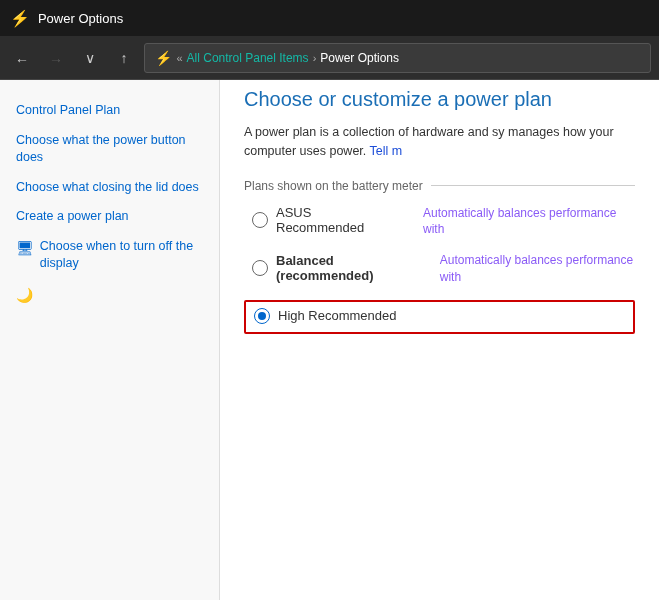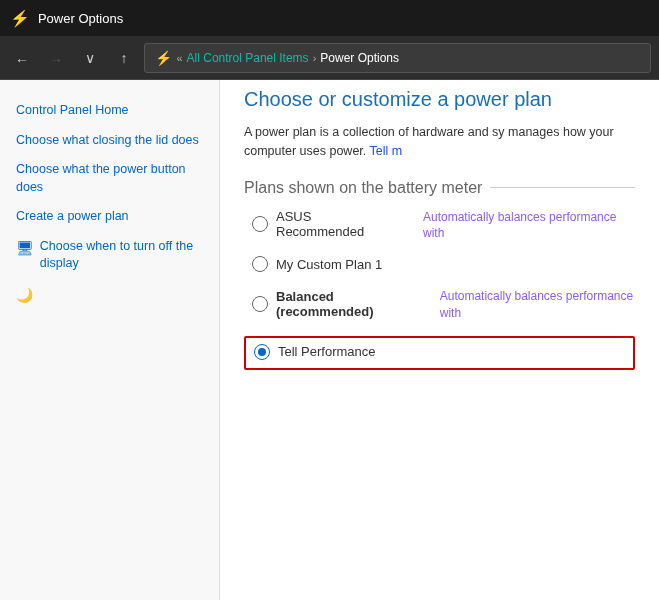--- a/index.html
+++ b/index.html
@@ -123,21 +123,21 @@
       line-height: 1.5;
       margin-bottom: 18px;
     }
     .desc-link {
       color: #1d4ed8;
       cursor: pointer;
     }
 
     
     .section-label {
-      font-size: 16px;
+      font-size: 12px;
       color: #666;
       display: flex;
       align-items: center;
       gap: 8px;
       margin-bottom: 12px;
     }
     .section-label::after {
       content: '';
       flex: 1;
       height: 1px;
@@ -220,27 +220,27 @@
     <span class="path-item" style="cursor:pointer;">All Control Panel Items</span>
     <span class="path-separator">›</span>
     <span class="path-item current">Power Options</span>
   </div>
 </div>
 
 <div class="main-container">
 
   <div class="sidebar">
     <a class="sidebar-link">
-      <span class="link-text">Control Panel Home</span>
+      <span class="link-text">Control Panel Plan</span>
+    </a>
+    <a class="sidebar-link">
+      <span class="link-text">Choose what the power button does</span>
     </a>
     <a class="sidebar-link">
       <span class="link-text">Choose what closing the lid does</span>
-    </a>
-    <a class="sidebar-link">
-      <span class="link-text">Choose what the power button does</span>
     </a>
     <a class="sidebar-link">
       <span class="link-text">Create a power plan</span>
     </a>
     <a class="sidebar-link">
       <span style="font-size:14px; margin-top:1px;">🖥</span>
       <span class="link-text">Choose when to turn off the display</span>
     </a>
     <a class="sidebar-link">
       <span style="font-size:14px; margin-top:1px;">🌙</span>
@@ -258,37 +258,31 @@
     </div>
 
     <div class="plan-item">
       <div class="plan-radio-row">
         <div class="plan-radio"></div>
         <span class="plan-name">ASUS Recommended</span>
       </div>
       <div class="plan-desc">Automatically balances performance with</div>
     </div>
 
-    <div class="plan-item">
-      <div class="plan-radio-row">
-        <div class="plan-radio"></div>
-        <span class="plan-name">My Custom Plan 1</span>
-      </div>
-    </div>
 
 
     <div class="plan-item">
       <div class="plan-radio-row">
         <div class="plan-radio"></div>
         <span class="plan-name bold">Balanced (recommended)</span>
       </div>
       <div class="plan-desc">Automatically balances performance with</div>
     </div>
 
     <div class="plan-item highlighted">
       <div class="plan-radio-row">
         <div class="plan-radio selected"></div>
-        <span class="plan-name">Tell Performance</span>
+        <span class="plan-name">High Recommended</span>
       </div>
     </div>
 
   </div>
 </div>
 
 </body></html>

